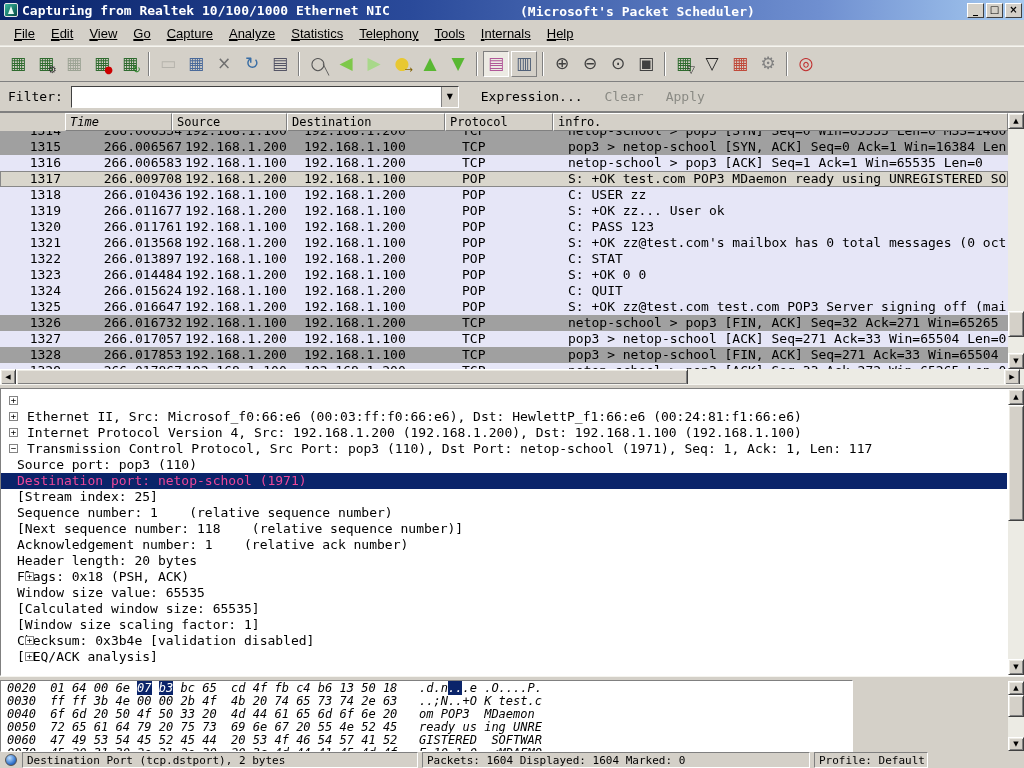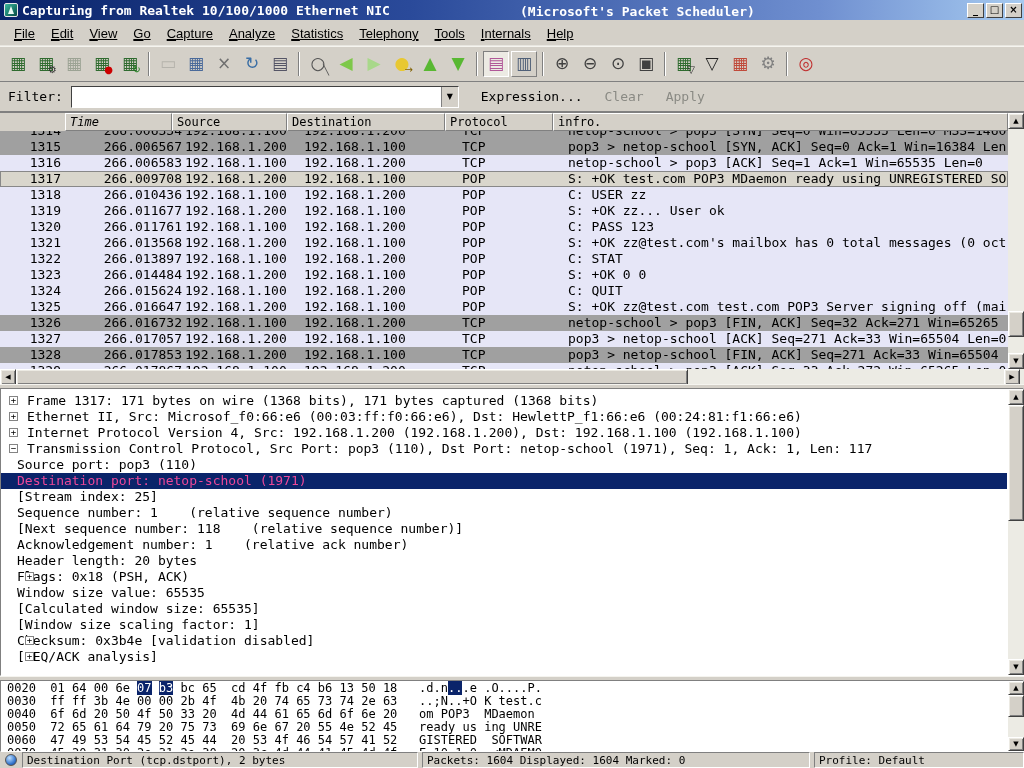--- a/index.html
+++ b/index.html
@@ -87,29 +87,29 @@
     border:1px solid;border-color:#808080 #fff #fff #808080;}
   .dcontent{position:absolute;left:0;top:0;width:1006px;height:286px;overflow:hidden;padding-top:4px;}
   .dl{position:relative;height:16px;line-height:16px;white-space:pre;}
   .dl .txt1{margin-left:26px;} .dl .txt2{margin-left:16px;}
   .dl.sel{background:#0A246A;color:#ec4899;}
   .exp{position:absolute;top:3px;width:9px;height:9px;border:1px solid #848484;background:#fff;color:#000;
     font-size:9px;line-height:7px;text-align:center;font-family:"DejaVu Sans Mono",monospace;}
   .exp.l1{left:8px;} .exp.l2{left:24px;}
 
   
-  .hexpane{position:absolute;left:0;top:680px;width:1024px;height:72px;background:#fff;
-    border:1px solid;border-color:#808080 #fff #fff #808080;}
+  .hexpane{position:absolute;left:0;top:680px;width:853px;height:72px;background:#fff;
+    border:1px solid;border-color:#808080 #fff #fff #808080;font-style:italic;}
   .hcontent{position:absolute;left:0;top:0;width:1006px;height:70px;overflow:hidden;padding:1px 0 0 6px;
     font-size:12px;}
   .hx{height:13px;line-height:13px;white-space:pre;}
   .hx .hl{background:#0A246A;color:#fff;}
 
   
-  .statusbar{position:absolute;left:0;top:752px;width:1024px;height:16px;background:#D4D0C8;
+  .statusbar{position:absolute;left:0;top:752px;width:928px;height:16px;background:#D4D0C8;
     display:flex;align-items:center;font-size:11px;}
   .expicon{width:12px;height:12px;border-radius:50%;margin:0 5px;
     background:radial-gradient(circle at 35% 30%,#bfe0ff,#3a7ad0 60%,#0a3a8a);border:1px solid #555;}
   .seg{height:16px;border:1px solid;border-color:#808080 #fff #fff #808080;padding:1px 4px 0 4px;
     overflow:hidden;white-space:pre;}
   .seg1{width:396px;} .seg2{width:388px;margin-left:4px;} .seg3{flex:1;margin-left:4px;}
 </style>
 </head>
 <body>
 
@@ -285,21 +285,21 @@
       <div class="sb-btn" style="left:0;top:0;">◀</div>
       <div class="sb-thumb" style="left:16px;top:0;width:672px;height:16px;"></div>
       <div class="sb-btn" style="left:1004px;top:0;">▶</div>
     </div>
   </div>
 
   <div class="split" style="top:384px;"></div>
 
   <div class="details">
     <div class="dcontent">
-        <div class="dl"><span class="exp l1">+</span><span class="txt1">Frame 1317: 171 bytes on wire (1368 bits), 171 bytes captured (1368 bits)</span></div>
+        <div class="dl"><span class="exp l1">+</span></div>
         <div class="dl"><span class="exp l1">+</span><span class="txt1">Ethernet II, Src: Microsof_f0:66:e6 (00:03:ff:f0:66:e6), Dst: HewlettP_f1:66:e6 (00:24:81:f1:66:e6)</span></div>
         <div class="dl"><span class="exp l1">+</span><span class="txt1">Internet Protocol Version 4, Src: 192.168.1.200 (192.168.1.200), Dst: 192.168.1.100 (192.168.1.100)</span></div>
         <div class="dl"><span class="exp l1">−</span><span class="txt1">Transmission Control Protocol, Src Port: pop3 (110), Dst Port: netop-school (1971), Seq: 1, Ack: 1, Len: 117</span></div>
         <div class="dl"><span class="txt2">Source port: pop3 (110)</span></div>
         <div class="dl sel"><span class="txt2">Destination port: netop-school (1971)</span></div>
         <div class="dl"><span class="txt2">[Stream index: 25]</span></div>
         <div class="dl"><span class="txt2">Sequence number: 1    (relative sequence number)</span></div>
         <div class="dl"><span class="txt2">[Next sequence number: 118    (relative sequence number)]</span></div>
         <div class="dl"><span class="txt2">Acknowledgement number: 1    (relative ack number)</span></div>
         <div class="dl"><span class="txt2">Header length: 20 bytes</span></div>

